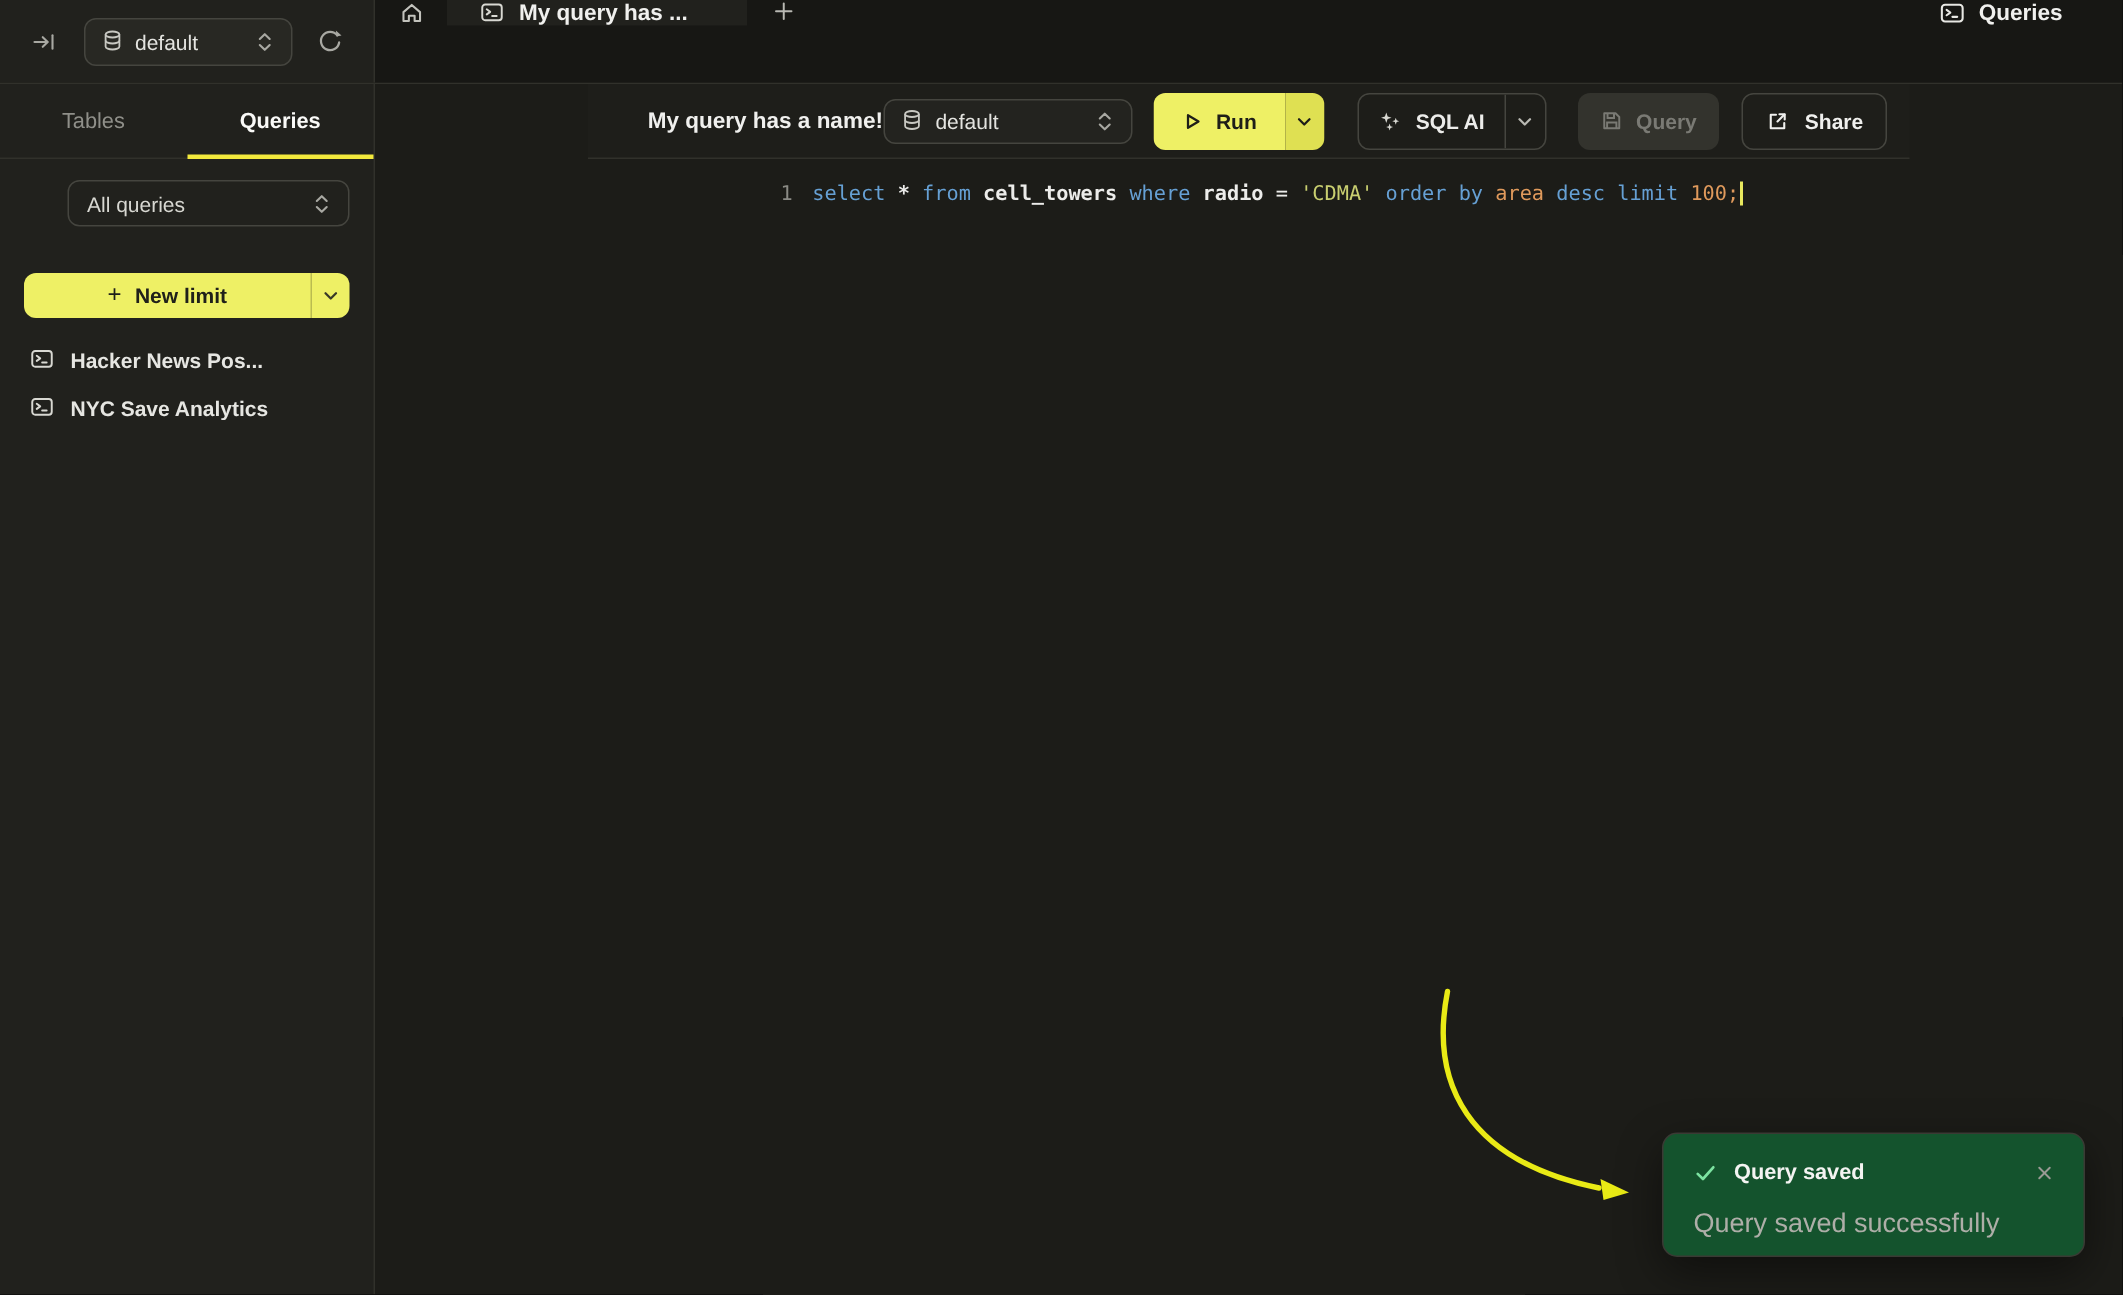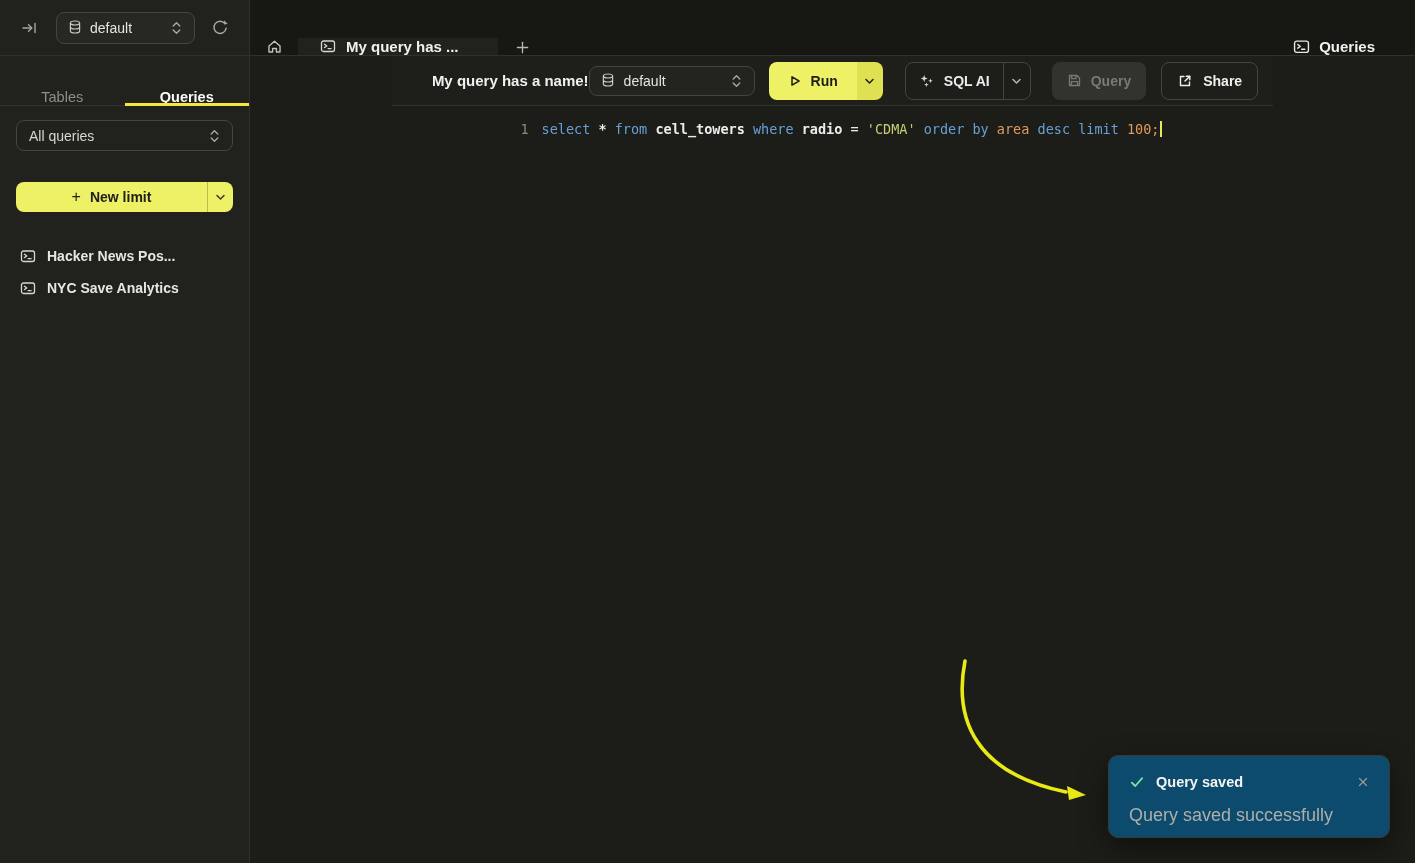--- a/index.html
+++ b/index.html
@@ -26,48 +26,48 @@
   body{margin:0;background:#000;font-family:"Liberation Sans",sans-serif;}
   .app{position:relative;width:1415px;height:863px;background:var(--bg-main);color:var(--text);overflow:hidden;font-size:14px;}
 
   
   .topbar{display:flex;height:56px;border-bottom:1px solid var(--border);}
   .topbar-left{width:250px;flex:0 0 250px;background:var(--bg-panel);display:flex;align-items:center;padding:0 14px;border-right:1px solid var(--border);}
   .icon-btn{display:flex;align-items:center;justify-content:center;width:30px;height:30px;border-radius:6px;cursor:pointer;color:#a8a8a2;flex:0 0 auto;}
   .db-select{display:flex;align-items:center;gap:9px;height:32px;margin-left:12px;padding:0 12px;border:1px solid var(--border-btn);border-radius:8px;background:#28282 3;background:#282823;cursor:pointer;flex:1;}
   .db-select .lbl{color:#e4e4e0;font-size:14px;}
   .db-select .spring{flex:1;}
-  .topbar-right{flex:1;background:var(--bg-tabstrip);display:flex;align-items:flex-end;}
+  .topbar-right{flex:1;background:var(--bg-tabstrip);display:flex;align-items:flex-start;}
   .home-btn{width:48px;display:flex;align-items:center;justify-content:center;color:#c2c2bc;cursor:pointer;}
   .tab{display:flex;align-items:center;gap:10px;padding:0 26px 0 22px;background:var(--bg-panel);cursor:pointer;min-width:200px;}
   .tab .tab-label{font-size:15px;font-weight:600;color:#f0f0ee;white-space:nowrap;}
   .newtab{width:48px;display:flex;align-items:center;justify-content:center;color:#b8b8b2;cursor:pointer;}
   .topbar-spring{flex:1;}
   .queries-indicator{display:flex;align-items:center;gap:9px;padding:0 40px 0 12px;cursor:pointer;}
   .queries-indicator span{font-size:15px;font-weight:600;color:#f0f0ee;}
 
   
   .body{display:flex;height:807px;}
   .sidebar{width:250px;flex:0 0 250px;background:var(--bg-panel);border-right:1px solid var(--border);display:flex;flex-direction:column;}
-  .side-tabs{display:flex;height:50px;border-bottom:1px solid var(--border);position:relative;align-items:flex-end;}
+  .side-tabs{display:flex;height:50px;border-bottom:1px solid var(--border);position:relative;}
   .side-tab{flex:1;display:flex;align-items:center;justify-content:center;font-size:14.5px;color:var(--text-dim);cursor:pointer;position:relative;}
   .side-tab.active{color:#fafaf8;font-weight:600;}
   .side-tab.active::after{content:"";position:absolute;left:0;right:0;bottom:-1px;height:3px;background:var(--tab-underline);}
   .side-content{padding:14px 16px;}
-  .select-box{display:flex;align-items:center;height:31px;border:1px solid var(--border-btn);border-radius:8px;padding:0 12px;color:#d8d8d2;cursor:pointer;}
+  .select-box{display:flex;align-items:center;height:31px;border:1px solid var(--border-btn);border-radius:8px;padding:0 12px;color:#d8d8d2;cursor:pointer;margin-left:29px;}
   .select-box .spring{flex:1;}
   .new-query{display:flex;align-items:stretch;height:30px;margin-top:31px;border-radius:8px;background:var(--accent-yellow);color:#20201a;cursor:pointer;overflow:hidden;}
   .new-query .nq-main{flex:1;display:flex;align-items:center;justify-content:center;gap:9px;font-weight:600;font-size:14px;}
   .new-query .nq-plus{font-size:16px;font-weight:400;margin-top:-1px;}
   .new-query .nq-caret{width:26px;display:flex;align-items:center;justify-content:center;border-left:1px solid rgba(30,30,20,.25);color:#3a3a28;}
   .search-box{display:flex;align-items:center;gap:9px;height:31px;margin-top:18px;border:1px solid var(--border-btn);border-radius:8px;padding:0 11px;cursor:text;}
   .search-box input{background:transparent;border:none;outline:none;color:#d8d8d2;font-size:14px;font-family:inherit;width:100%;}
   .search-box input::placeholder{color:#8a8a84;}
   .query-list{margin:20px -8px 0;}
-  .query-item{display:flex;align-items:flex-end;gap:11px;height:32px;padding:0 12px;border-radius:6px;cursor:pointer;color:#e6e6e2;}
+  .query-item{display:flex;align-items:flex-start;gap:11px;height:32px;padding:0 12px;border-radius:6px;cursor:pointer;color:#e6e6e2;}
   .query-item.selected{background:#35352f;}
   .query-item .q-label{font-size:14px;font-weight:600;white-space:nowrap;overflow:hidden;}
   .query-item svg{flex:0 0 auto;}
 
   
   .main{flex:1;display:flex;flex-direction:column;min-width:0;align-items:center;}
   .main-header{height:50px;flex:0 0 50px;background:var(--bg-header);border-bottom:1px solid var(--border);display:flex;align-items:center;padding:0 15px 0 40px;}
   .page-title{font-size:15px;font-weight:600;color:#f0f0ee;}
   .hdr-spring{flex:1;}
   .hdr-db{display:flex;align-items:center;gap:10px;width:166px;height:30px;border:1px solid var(--border-btn);border-radius:8px;padding:0 12px;background:#23231f;cursor:pointer;}
@@ -89,21 +89,21 @@
   .gutter{width:26px;flex:0 0 26px;text-align:right;color:#8a8a84;padding-right:0;}
   .code-text{margin-left:13px;white-space:pre;}
   .code-text .tok-keyword{color:var(--syntax-keyword);}
   .code-text .tok-ident{color:var(--syntax-identifier);font-weight:bold;}
   .code-text .tok-plain{color:var(--syntax-identifier);}
   .code-text .tok-string{color:var(--syntax-string);}
   .code-text .tok-number{color:var(--syntax-number);}
   .caret-bar{display:inline-block;width:2px;height:16px;background:var(--cursor-color);vertical-align:text-bottom;margin-left:1px;}
 
   
-  .toast{position:absolute;left:1108px;top:755px;width:282px;height:83px;background:#0c4a6e;border:1px solid #3a3a34;border-radius:10px;padding:16px 16px 0 20px;box-shadow:0 10px 30px rgba(0,0,0,.45);}
+  .toast{position:absolute;left:1108px;top:755px;width:282px;height:83px;background:#14532d;border:1px solid #3a3a34;border-radius:10px;padding:16px 16px 0 20px;box-shadow:0 10px 30px rgba(0,0,0,.45);}
   .toast-row{display:flex;align-items:center;gap:11px;}
   .toast-title{font-size:14.5px;font-weight:700;color:#f4f4f2;}
   .toast-close{margin-left:auto;display:flex;align-items:center;justify-content:center;width:20px;height:20px;cursor:pointer;color:#9a9a94;}
   .toast-msg{margin-top:13px;font-size:18px;color:#aeaea8;}
 
   
   .annotation{position:absolute;left:0;top:0;width:1415px;height:863px;pointer-events:none;}
 </style>
 </head>
 <body>

